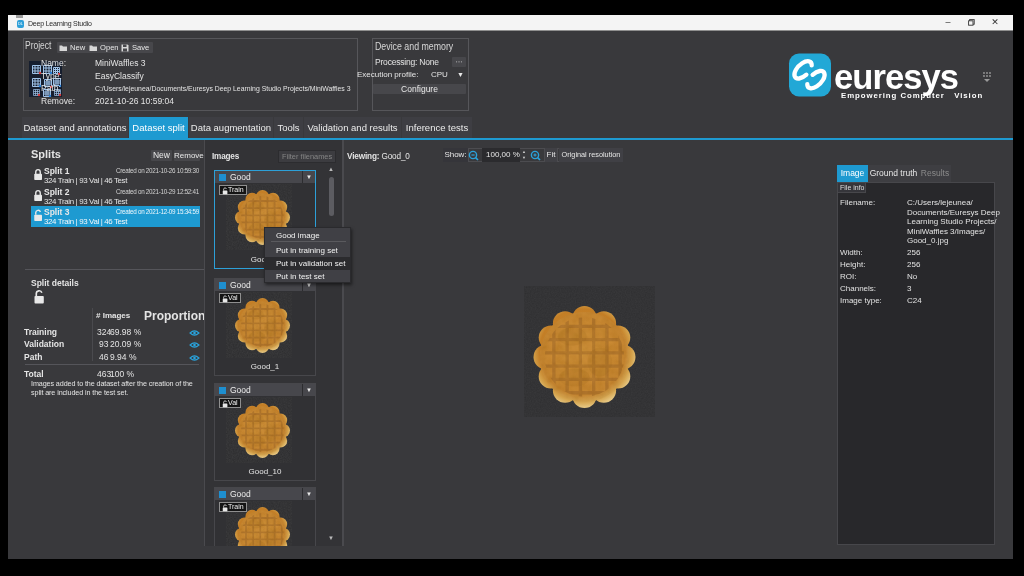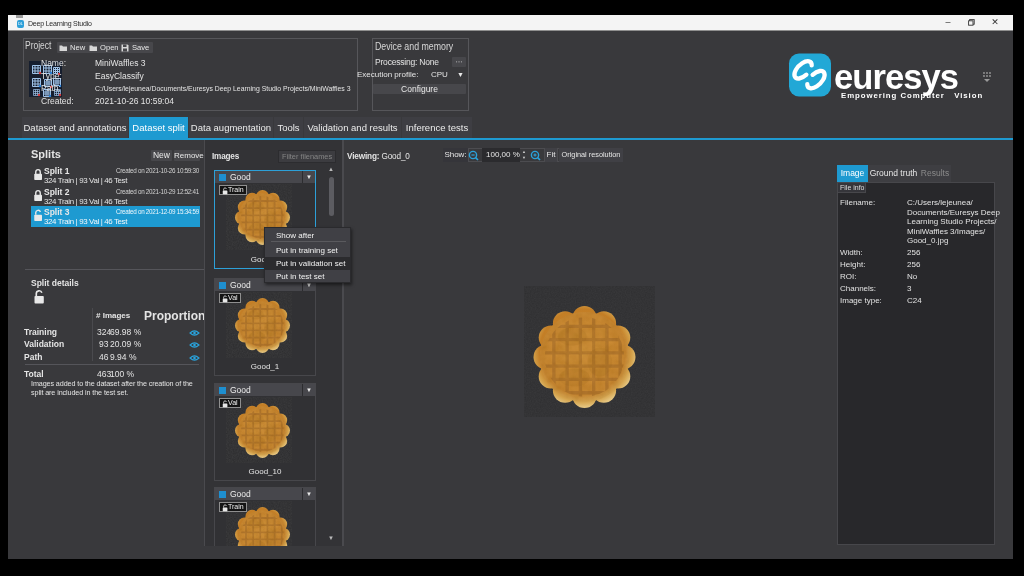--- a/index.html
+++ b/index.html
@@ -194,21 +194,21 @@
       <circle cx="21" cy="35" r="1.2" fill="#2a7fd4"></circle>
       <circle cx="31" cy="34" r="1.2" fill="#d43a3a"></circle>
 </g>
 </svg>
 <div class="ptxt plabel" style="left:41px;top:58px;width:50px">Name:</div>
 <div class="ptxt" style="left:95px;top:58px">MiniWaffles 3</div>
 <div class="ptxt plabel" style="left:41px;top:71px;width:50px">Type:</div>
 <div class="ptxt" style="left:95px;top:71px">EasyClassify</div>
 <div class="ptxt plabel" style="left:41px;top:83px;width:50px">Path:</div>
 <div class="ptxt" style="left:95px;top:84px;font-size:7.8px;transform:scaleX(0.88);transform-origin:0 50%">C:/Users/lejeunea/Documents/Euresys Deep Learning Studio Projects/MiniWaffles 3</div>
-<div class="ptxt plabel" style="left:41px;top:96px;width:50px">Created:</div>
+<div class="ptxt plabel" style="left:41px;top:96px;width:50px">Remove:</div>
 <div class="ptxt" style="left:95px;top:96px">2021-10-26 10:59:04</div>
 
 <div class="panel" style="left:372px;top:38px;width:97px;height:73px"></div>
 <div class="ptxt" style="left:375px;top:41px;font-size:11px;color:#d6d6d6;transform:scaleX(0.8);transform-origin:0 50%">Device and memory</div>
 <div class="ptxt plabel" style="left:375px;top:57px;width:70px;letter-spacing:-0.2px">Processing: None</div>
 <div class="btn2" style="left:452px;top:57px;width:14px;height:10px;line-height:9px;font-size:7px">⋯</div>
 <div class="ptxt plabel" style="left:357px;top:70px;width:70px;font-size:8px">Execution profile:</div>
 <div class="ptxt" style="left:431px;top:70px;font-size:8px">CPU</div>
 <div class="ptxt" style="left:457px;top:70px;color:#e8e8e8;font-size:7px">▼</div>
 <div class="btn2" style="left:373px;top:84px;width:93px;height:10px;line-height:10px;font-size:8.5px">Configure</div>
@@ -423,18 +423,18 @@
 <div class="finfo fl" style="left:840px;top:260px;width:63px">Height:</div>
 <div class="finfo" style="left:907px;top:260px">256</div>
 <div class="finfo fl" style="left:840px;top:272px;width:63px">ROI:</div>
 <div class="finfo" style="left:907px;top:272px">No</div>
 <div class="finfo fl" style="left:840px;top:284px;width:63px">Channels:</div>
 <div class="finfo" style="left:907px;top:284px">3</div>
 <div class="finfo fl" style="left:840px;top:296px;width:63px">Image type:</div>
 <div class="finfo" style="left:907px;top:296px">C24</div>
 
 <div id="menu">
-<div class="mitem" style="top:2px">Show after</div>
+<div class="mitem" style="top:2px">Good image</div>
 <div style="position:absolute;left:6px;top:13px;width:75px;height:1px;background:#5a5a5e"></div>
 <div class="mitem" style="top:17px">Put in training set</div>
 <div class="mitem" style="top:29px;background:#2b2b2e;height:13px;line-height:13px">Put in validation set</div>
 <div class="mitem" style="top:43px">Put in test set</div>
 </div>
 
 </body></html>

